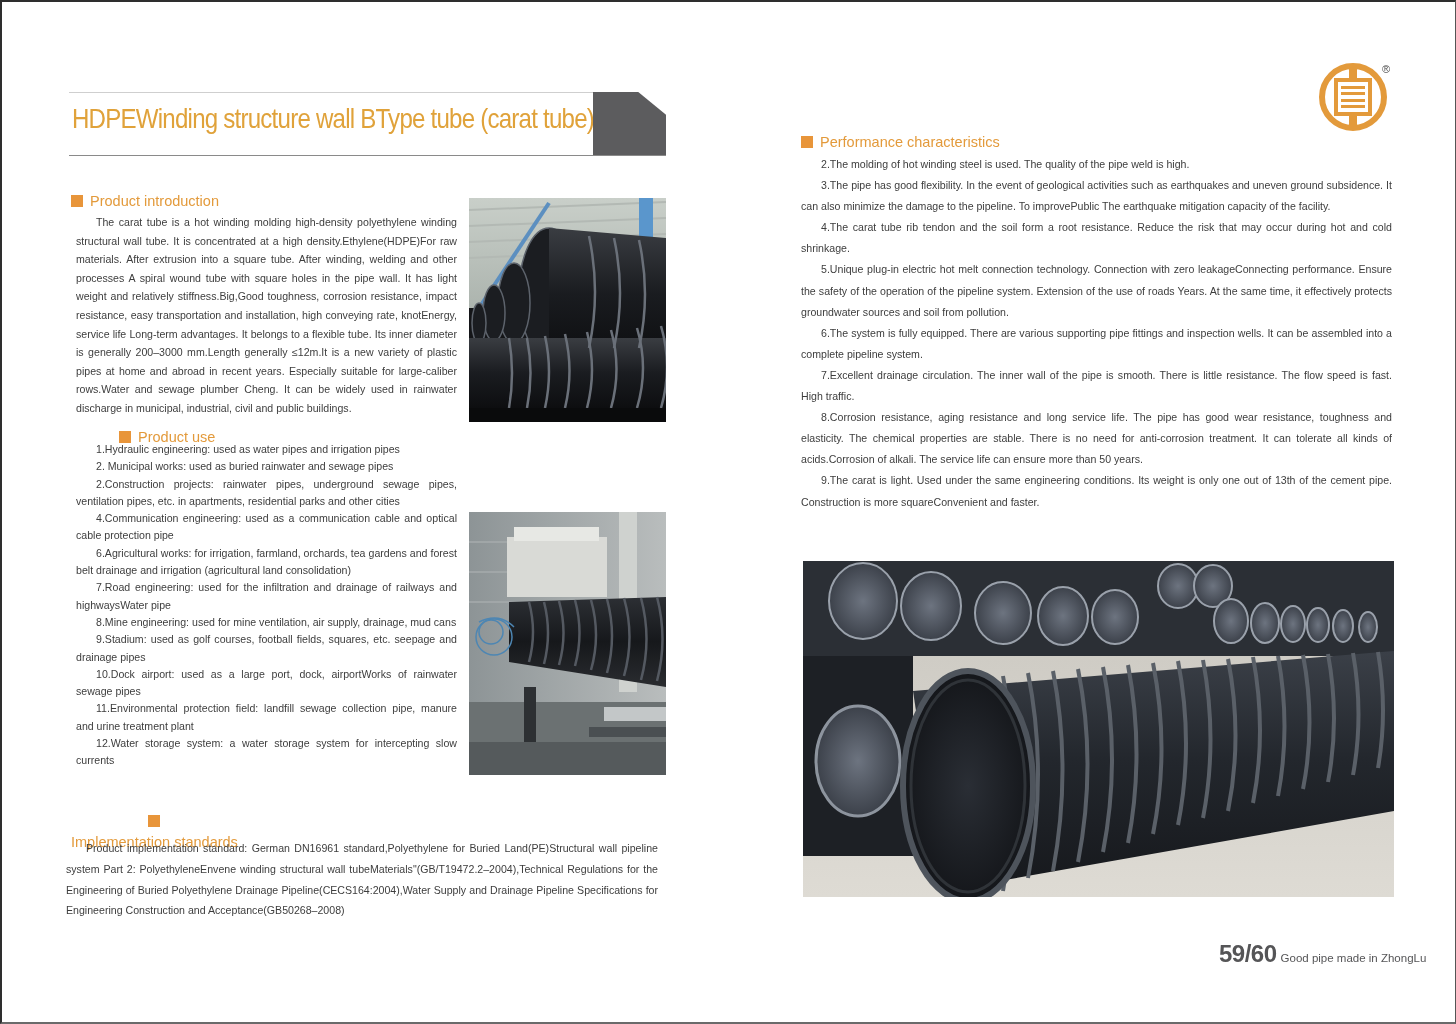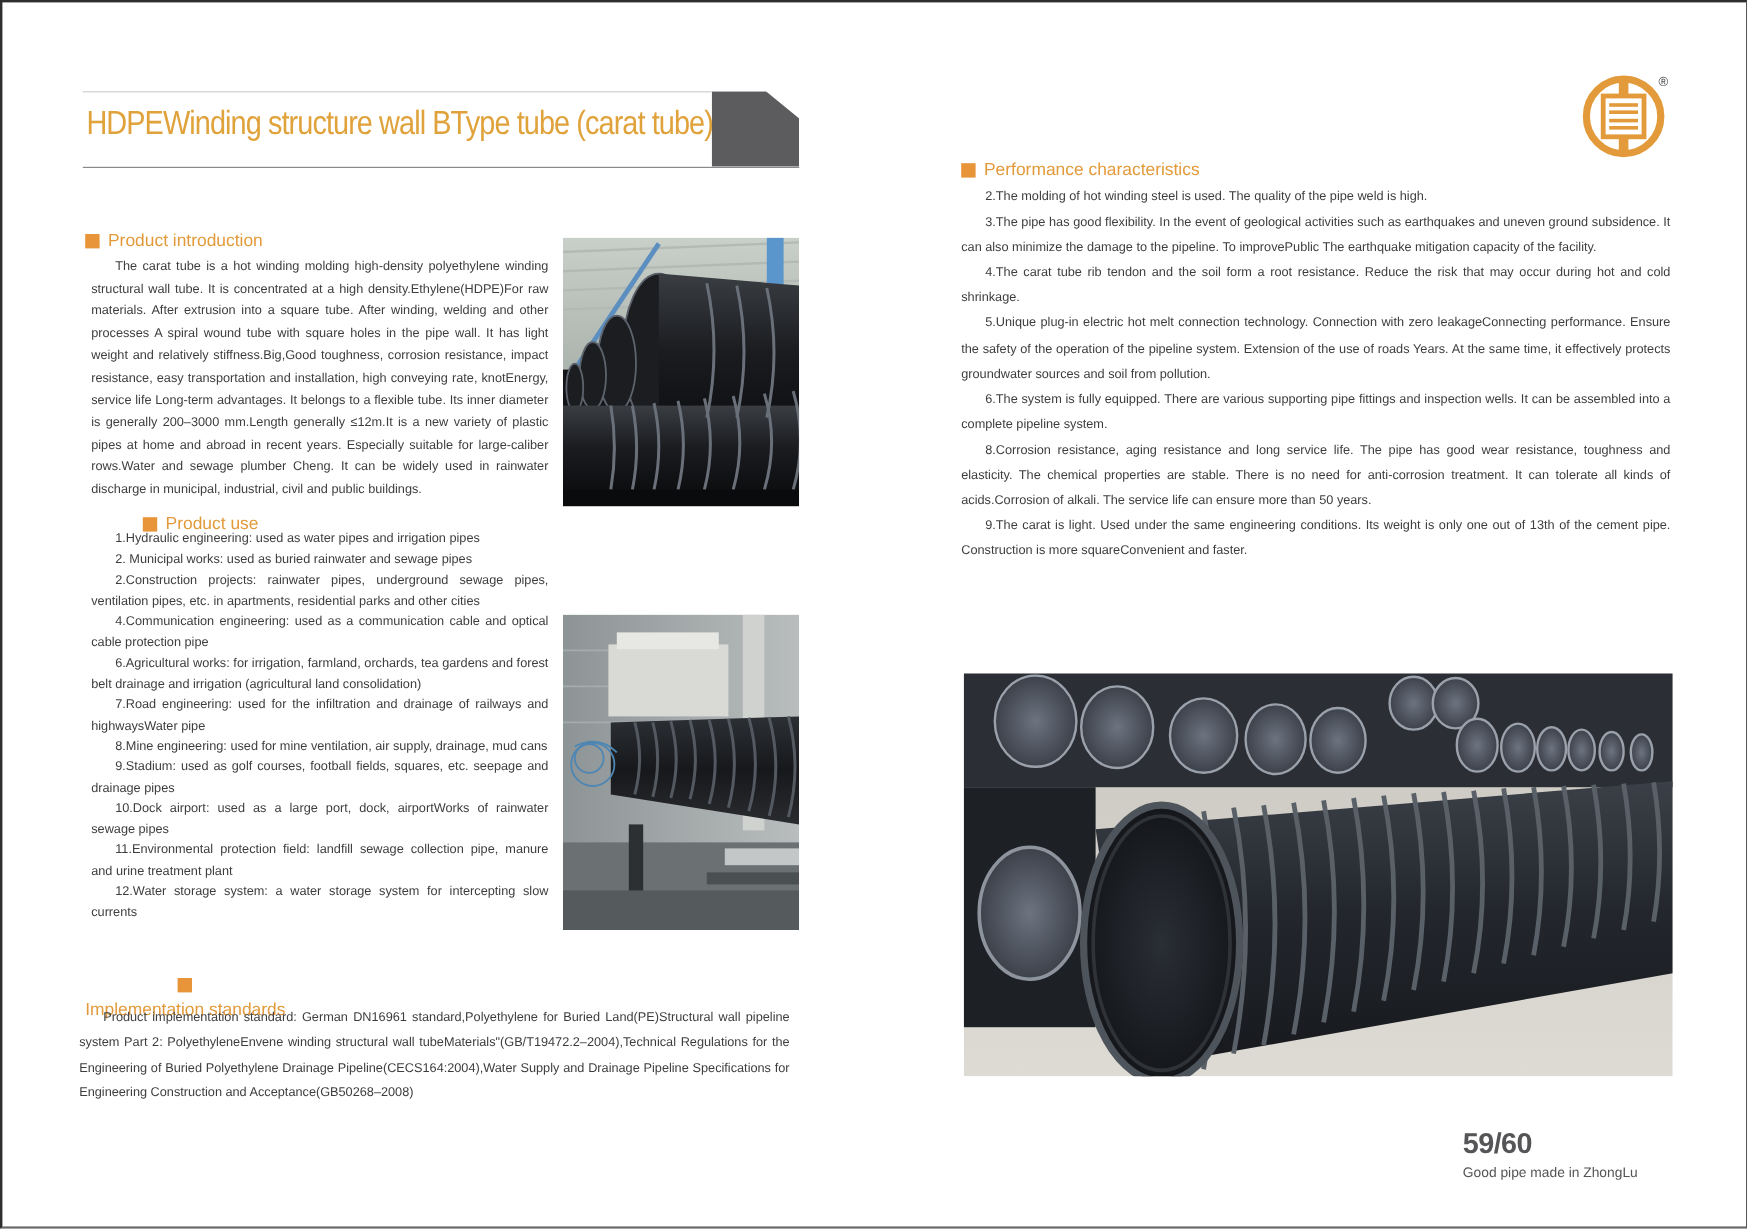--- a/index.html
+++ b/index.html
@@ -6,21 +6,21 @@
     html, body { width: 1456px; height: 1024px; overflow: hidden; background: #ffffff; }
     body { position: relative; font-family: "Liberation Sans", sans-serif; color: #3a3a3a; }
 
     .page-frame {
       position: absolute; left: 0; top: 0; width: 1456px; height: 1024px;
       border-top: 2px solid #2e2e2e; border-left: 2px solid #2e2e2e;
       border-bottom: 2px solid #6a6a6a; border-right: 1px solid #555;
     }
 
     
-    .title-bar { position: absolute; left: 69px; top: 76px; width: 597px; height: 64px; }
+    .title-bar { position: absolute; left: 69px; top: 92px; width: 597px; height: 64px; }
     .title-bar .top-line { position: absolute; left: 0; top: 0; width: 524px; height: 1px; background: #cfcfcf; }
     .title-bar .bottom-line { position: absolute; left: 0; top: 63px; width: 597px; height: 1px; background: #8a8a8a; }
     .title-bar .title-text {
       position: absolute; left: 3px; top: 11px;
       font-family: "Liberation Sans Narrow", "Liberation Sans", sans-serif;
       font-size: 28px; letter-spacing: -0.9px; color: #e0a23a; white-space: nowrap;
       transform: scaleX(0.86); transform-origin: left center;
     }
     .title-bar .corner-block {
       position: absolute; left: 524px; top: 0; width: 73px; height: 63px; background: #5c5c5e;
@@ -47,21 +47,21 @@
 
     
     .photo { position: absolute; overflow: hidden; }
     .photo svg { display: block; width: 100%; height: 100%; }
 
     
     .logo { position: absolute; left: 1318px; top: 62px; width: 70px; height: 70px; }
     .registered { position: absolute; left: 1382px; top: 63px; font-size: 11px; color: #4a4a4a; }
 
     
-    .footer { position: absolute; left: 1219px; top: 940px; display: flex; align-items: baseline; gap: 4px; white-space: nowrap; flex-direction: column; }
+    .footer { position: absolute; left: 1219px; top: 940px; display: flex; align-items: baseline; gap: 4px; white-space: nowrap; }
     .footer .page-num { font-size: 24px; font-weight: bold; color: #555557; letter-spacing: -0.5px; }
     .footer .tagline { font-size: 11.5px; color: #555557; }
   </style>
 </head>
 <body>
 
 <div class="page-frame"></div>
 
 <div class="title-bar">
   <div class="top-line"></div>
@@ -213,20 +213,21 @@
 <div class="section-heading" style="left:801px; top:134px;">
   <span class="square"></span>
   <span>Performance characteristics</span>
 </div>
 <div class="perf-list">
   <div class="item">2.The molding of hot winding steel is used. The quality of the pipe weld is high.</div>
   <div class="item">3.The pipe has good flexibility. In the event of geological activities such as earthquakes and uneven ground subsidence. It can also minimize the damage to the pipeline. To improvePublic The earthquake mitigation capacity of the facility.</div>
   <div class="item">4.The carat tube rib tendon and the soil form a root resistance. Reduce the risk that may occur during hot and cold shrinkage.</div>
   <div class="item">5.Unique plug-in electric hot melt connection technology. Connection with zero leakageConnecting performance. Ensure the safety of the operation of the pipeline system. Extension of the use of roads Years. At the same time, it effectively protects groundwater sources and soil from pollution.</div>
   <div class="item">6.The system is fully equipped. There are various supporting pipe fittings and inspection wells. It can be assembled into a complete pipeline system.</div>
+  <div class="item">7.Excellent drainage circulation. The inner wall of the pipe is smooth. There is little resistance. The flow speed is fast. High traffic.</div>
   <div class="item">8.Corrosion resistance, aging resistance and long service life. The pipe has good wear resistance, toughness and elasticity. The chemical properties are stable. There is no need for anti-corrosion treatment. It can tolerate all kinds of acids.Corrosion of alkali. The service life can ensure more than 50 years.</div>
   <div class="item">9.The carat is light. Used under the same engineering conditions. Its weight is only one out of 13th of the cement pipe. Construction is more squareConvenient and faster.</div>
 </div>
 
 <div class="photo" style="left:803px; top:561px; width:591px; height:336px;">
   <svg viewBox="0 0 591 336" preserveAspectRatio="none">
     <defs>
       <linearGradient id="floor3" x1="0" y1="0" x2="0" y2="1">
         <stop offset="0" stop-color="#c9c6bf"></stop>
           <stop offset="1" stop-color="#dedbd4"></stop>

